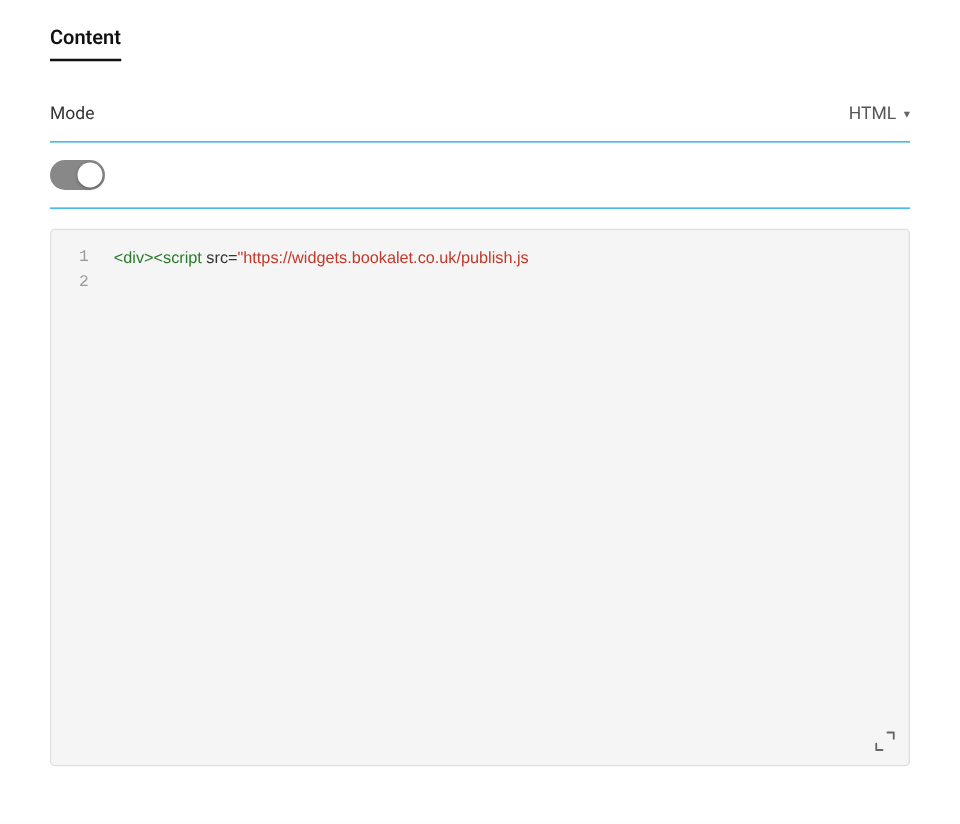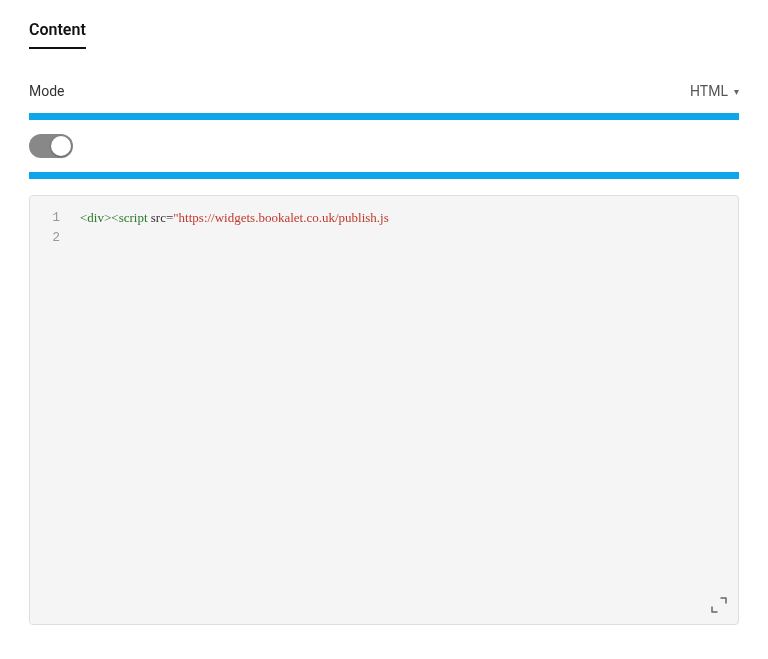--- a/index.html
+++ b/index.html
@@ -11,40 +11,40 @@
     body {
       background: #ffffff;
       font-family: -apple-system, BlinkMacSystemFont, 'Segoe UI', Roboto, sans-serif;
       font-size: 14px;
       color: #333;
       width: 768px;
       min-height: 659px;
     }
 
     .container {
-      padding: 20px 29px;
+      padding: 20px 40px;
       max-width: 768px;
     }
 
     .section-title {
       font-size: 16px;
       font-weight: 600;
       color: #111;
       padding-bottom: 8px;
       border-bottom: 2px solid #111;
       display: inline-block;
       margin-bottom: 20px;
     }
 
     .setting-row {
       display: flex;
       align-items: center;
       justify-content: space-between;
       padding: 14px 0;
-      border-bottom: 7px solid #0ea5e9;
+      border-bottom: 1px solid #0ea5e9;
     }
 
     .setting-label {
       font-size: 14px;
       color: #333;
     }
 
     .mode-control {
       display: flex;
       align-items: center;
@@ -120,21 +120,21 @@
     }
 
     .line-number {
       display: block;
       padding: 0 10px 0 8px;
       line-height: 20px;
     }
 
     .code-lines {
       padding: 12px 10px;
-      font-family: Liberation Serif, serif;
+      font-family: Liberation Sans, sans-serif;
       font-size: 13px;
       flex: 1;
       overflow: hidden;
     }
 
     .code-line {
       line-height: 20px;
       white-space: nowrap;
       overflow: hidden;
     }

